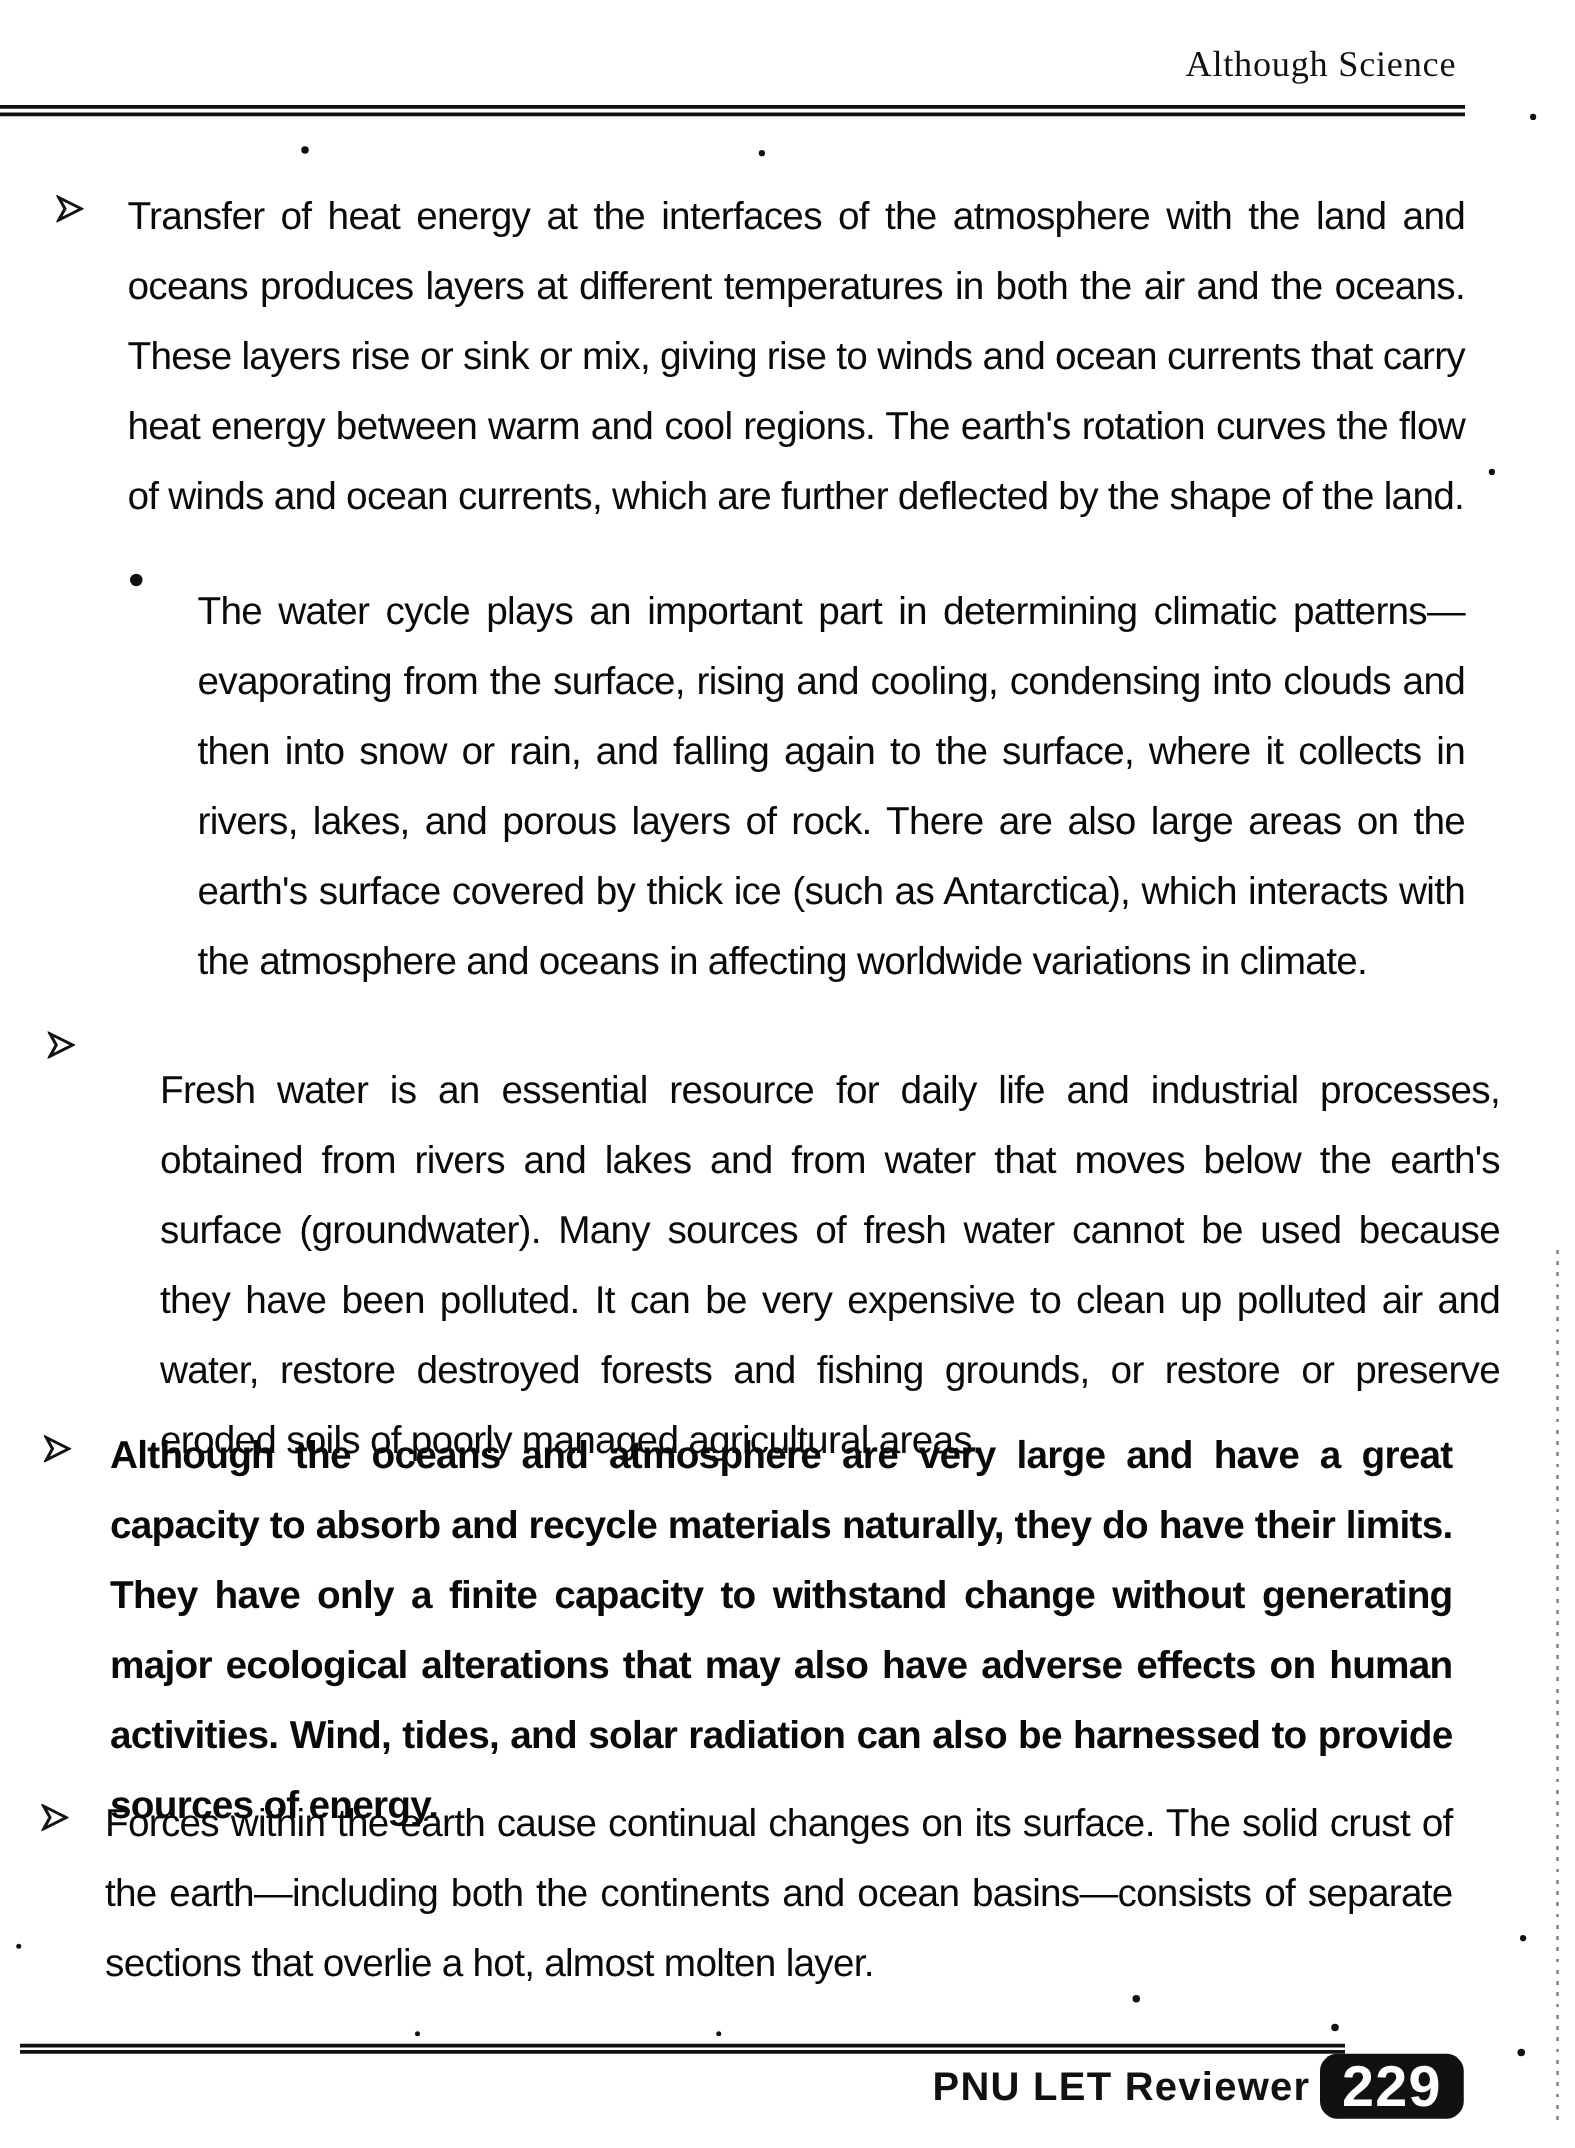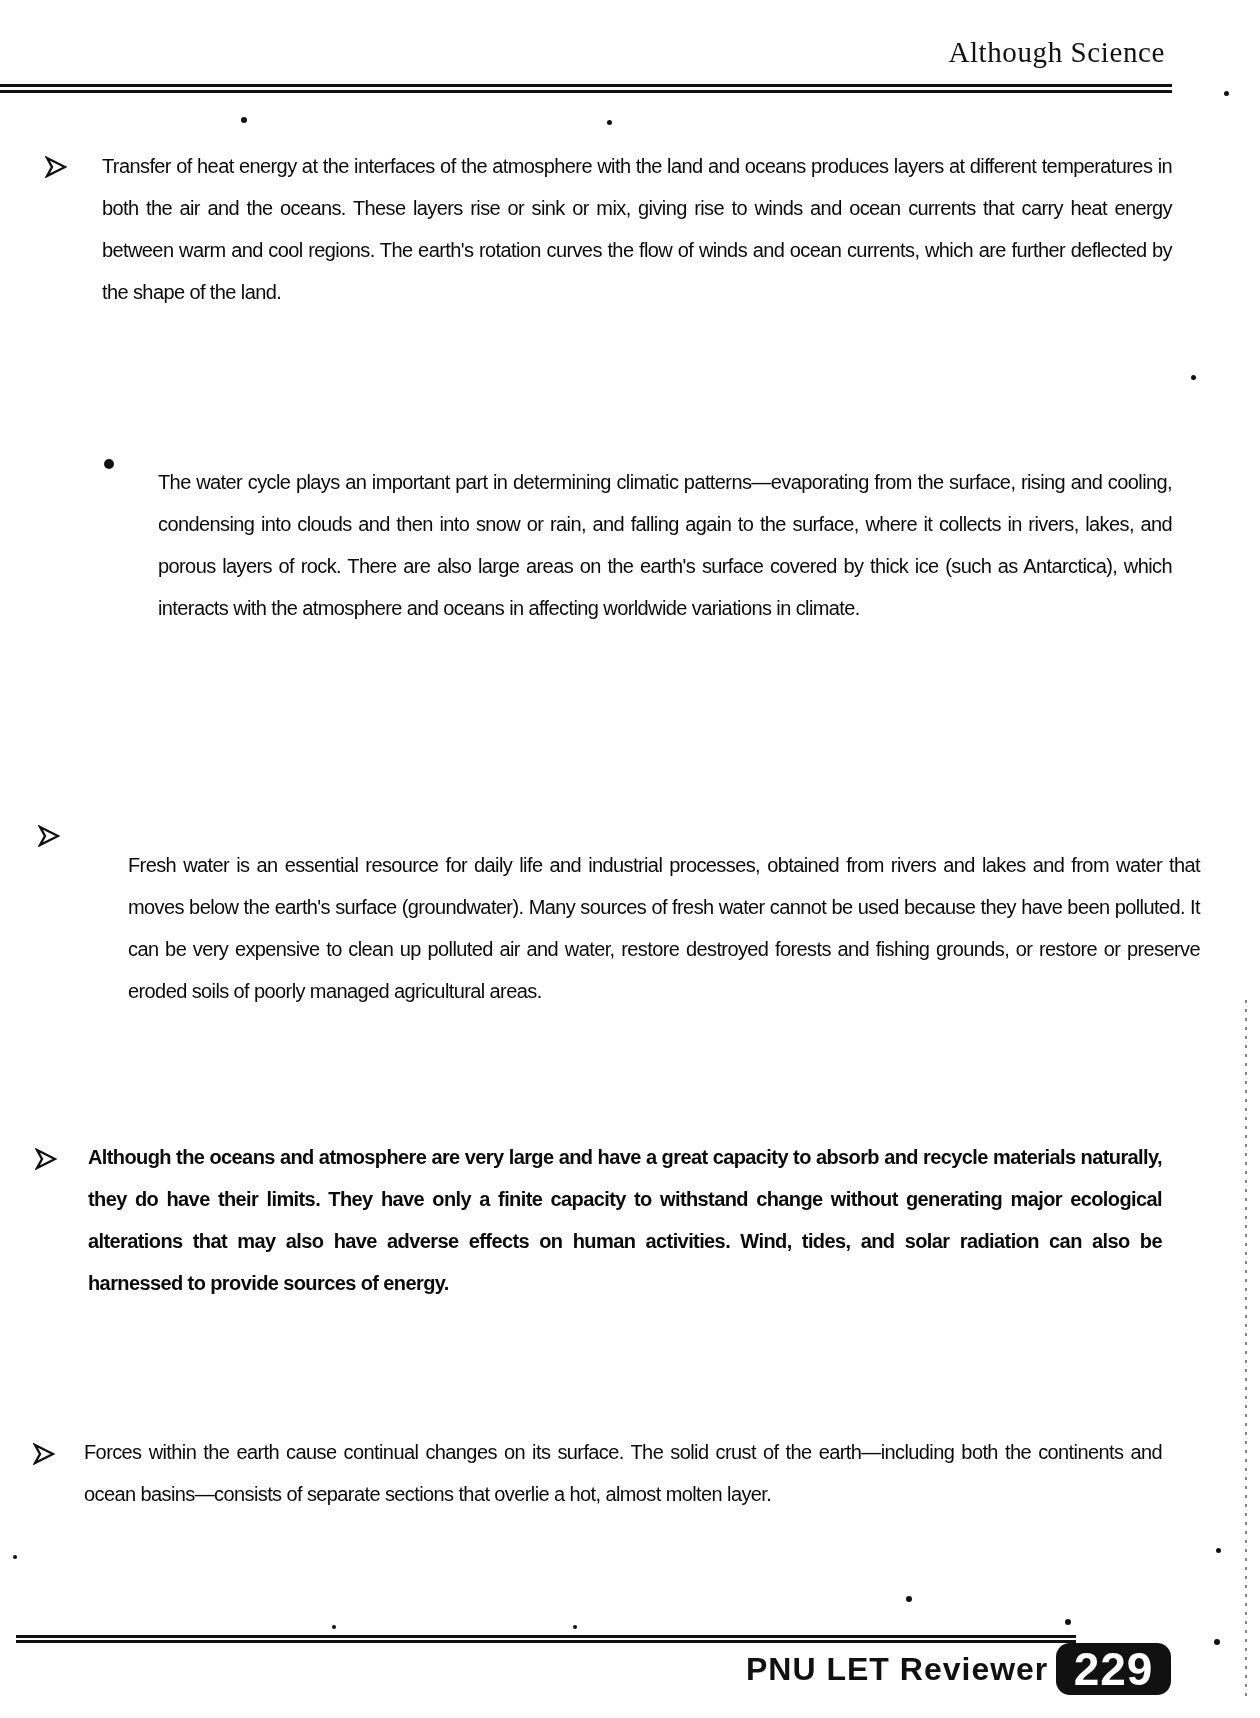--- a/index.html
+++ b/index.html
@@ -44,22 +44,22 @@
       background: #111;
     }
 
     .content {
       position: absolute;
       left: 0; top: 0;
       width: 1260px;
     }
     .item {
       position: absolute;
-      font-size: 20px;
-      line-height: 42px;
+      font-size: 31px;
+      line-height: 56px;
       text-align: justify;
       transform-origin: left top;
       letter-spacing: -0.6px;
     }
     .item .text {
       display: block;
       font-stretch: condensed;
     }
     .arrow-icon {
       position: absolute;

